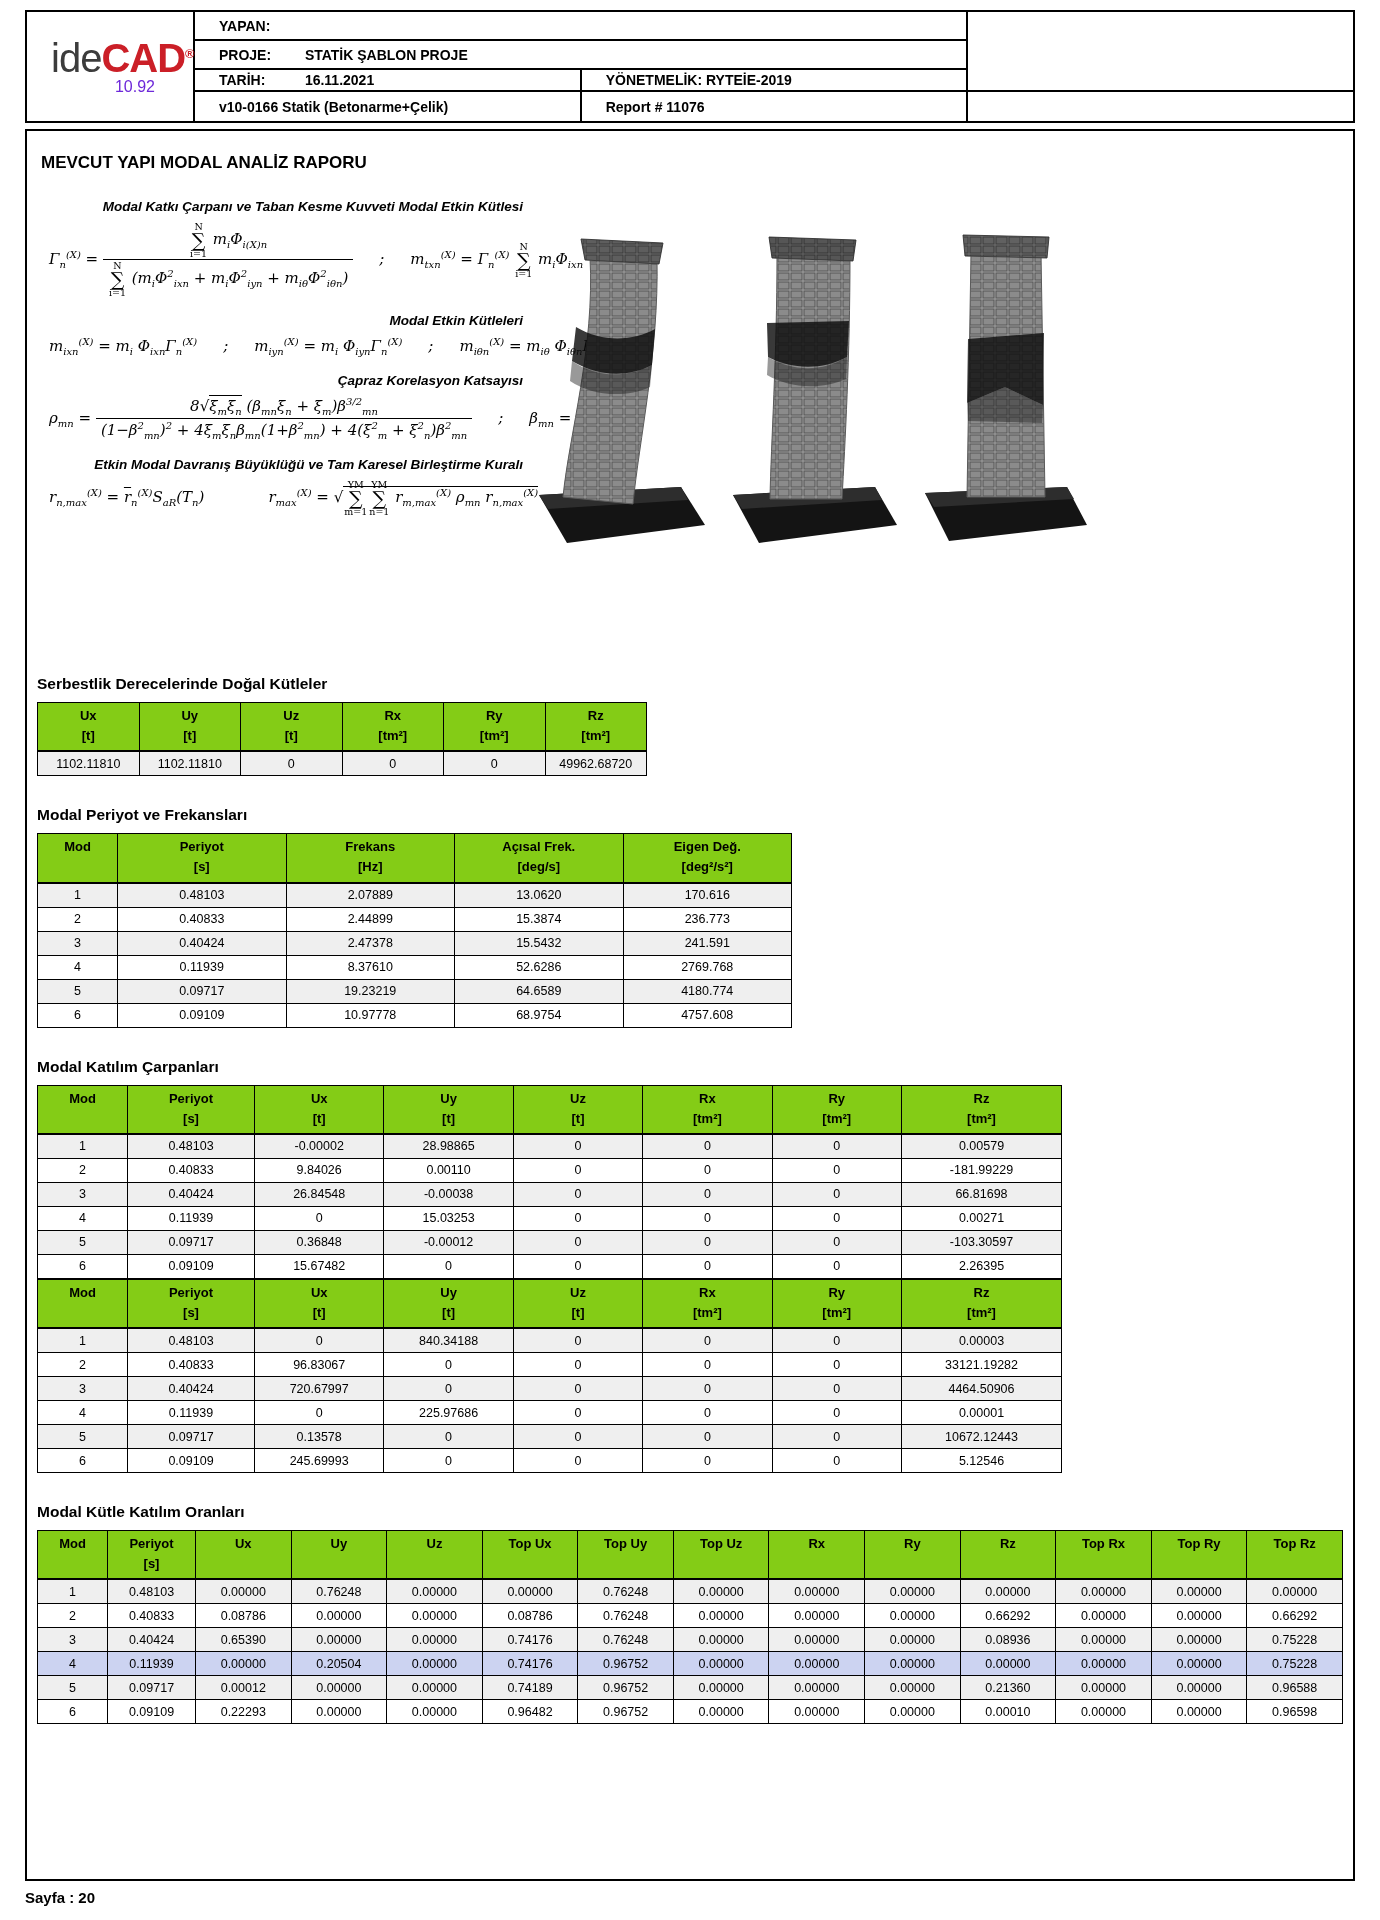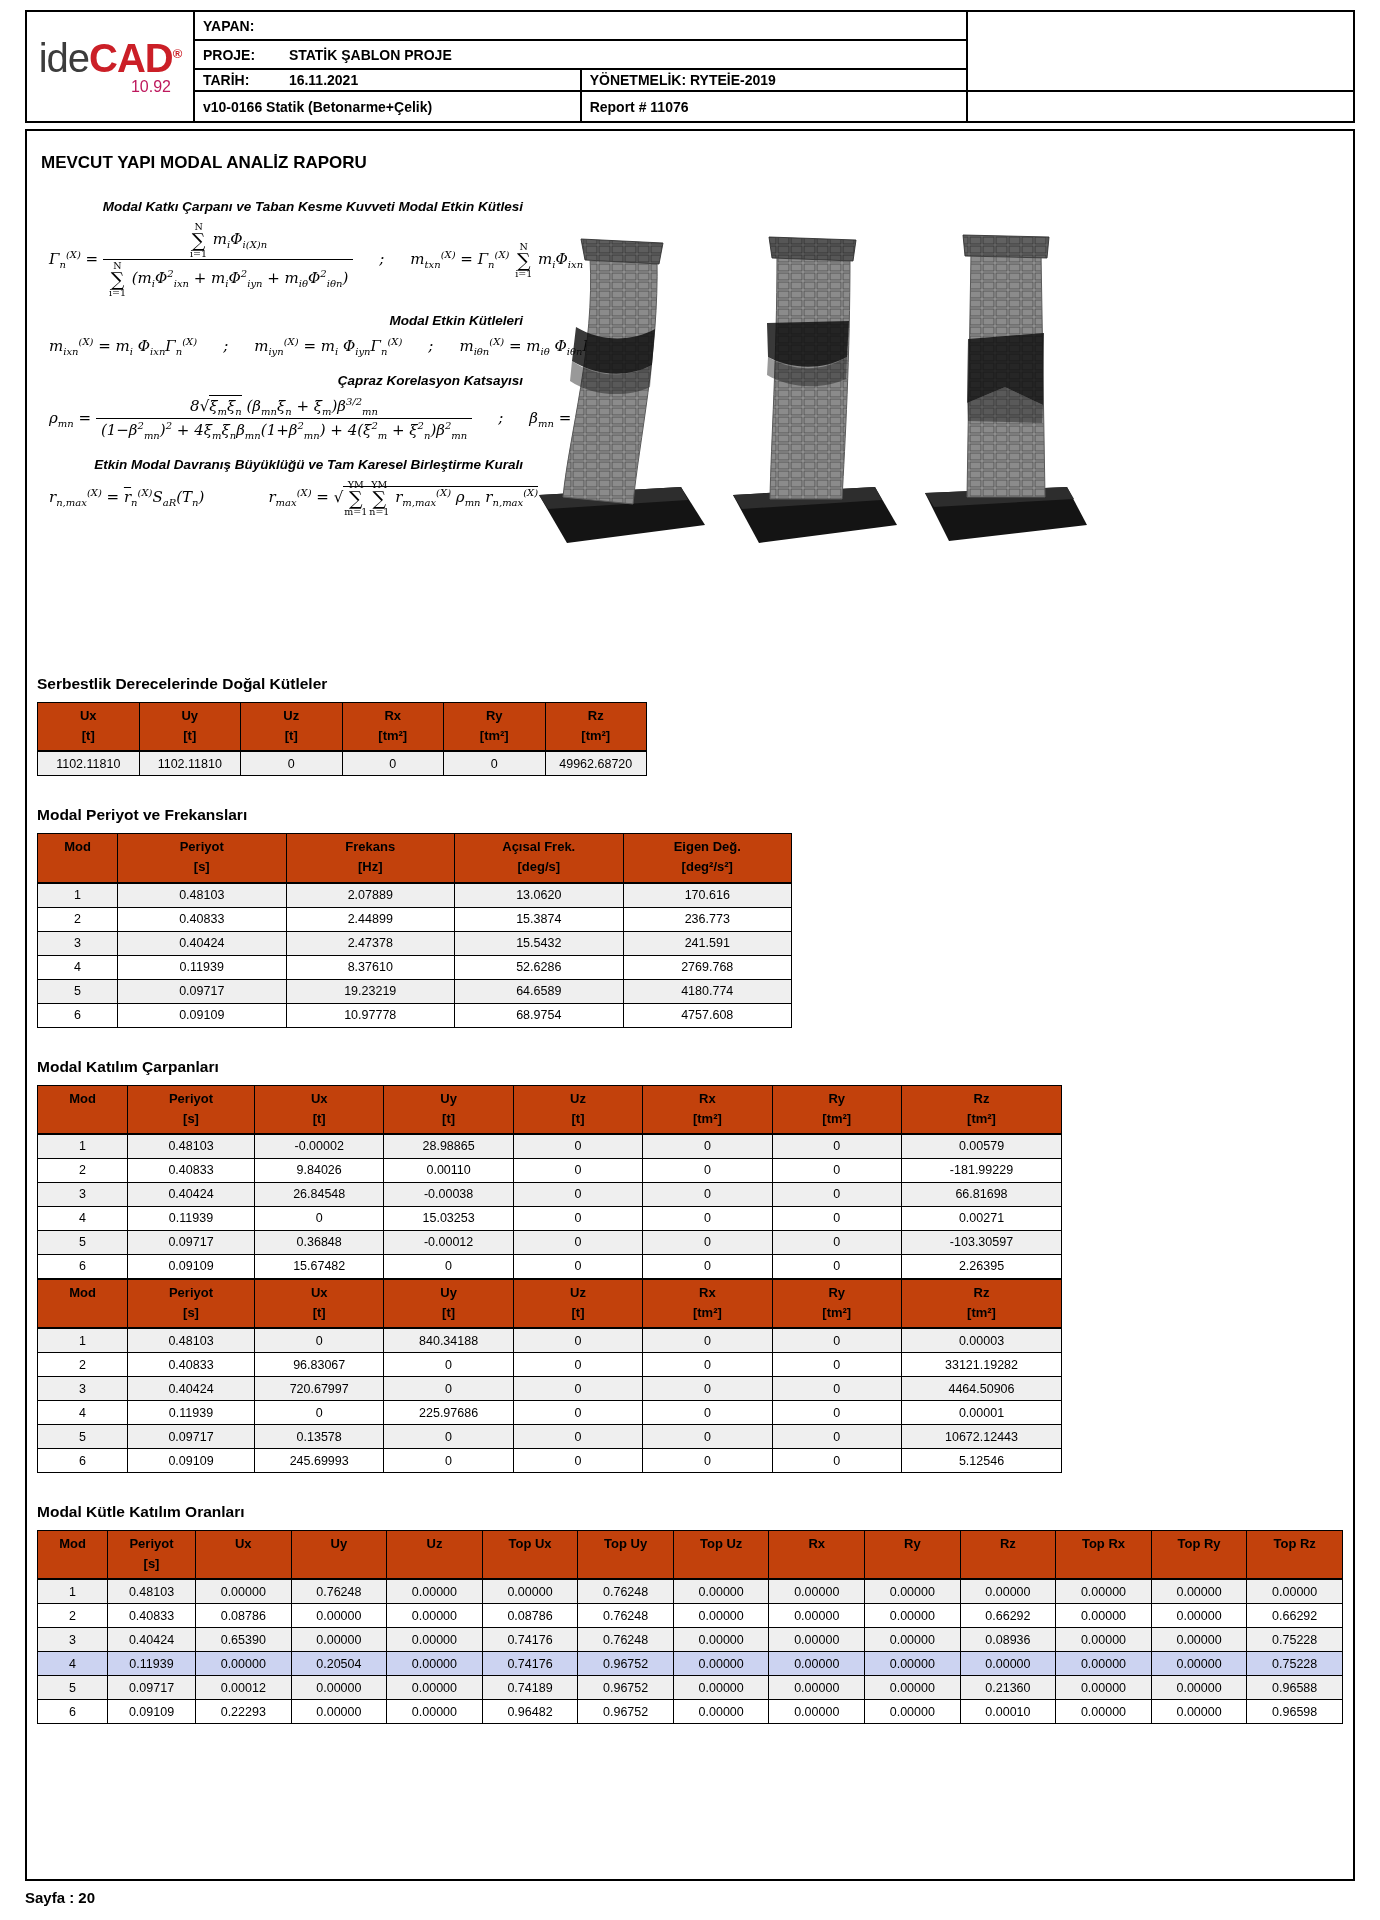--- a/index.html
+++ b/index.html
@@ -5,27 +5,27 @@
   * { box-sizing: border-box; }
   html,body { margin:0; padding:0; }
   body {
     width:1380px; height:1920px; background:#ffffff; position:relative;
     font-family:"Liberation Sans", sans-serif; color:#000;
   }
   .sheet { width:1330px; margin:10px 25px 0 25px; }
 
   
   table.hdr { border-collapse:collapse; width:1330px; table-layout:fixed; }
-  table.hdr td { border:2px solid #000; padding:2px 8px; font-size:14px; font-weight:bold; vertical-align:middle; }
+  table.hdr td { border:2px solid #000; padding:2px 24px; font-size:14px; font-weight:bold; vertical-align:middle; }
   td.logo-cell { width:168px; text-align:center; vertical-align:middle; }
   .logo-line { font-size:40px; line-height:1; letter-spacing:-1px; white-space:nowrap; }
   .logo-ide { color:#3c3c3c; font-weight:normal; }
   .logo-cad { color:#cb1f27; font-weight:bold; }
   .logo-reg { color:#cb1f27; font-size:13px; vertical-align:super; font-weight:bold; }
-  .logo-ver { color:#be185d; font-size:16px; font-weight:normal; text-align:right; padding-right:14px; margin-top:0; }
+  .logo-ver { color:#6d28d9; font-size:16px; font-weight:normal; text-align:right; padding-right:14px; margin-top:0; }
   .hcell-label { display:inline-block; min-width:82px; }
   .hdr-r1 { height:29px; } .hdr-r2 { height:29px; } .hdr-r3 { height:19px; } .hdr-r4 { height:31px; }
 
   
   .content-box {
     border:2px solid #000; margin-top:6px; min-height:1752px; padding:8px 10px 14px 10px;
     position:relative;
   }
   .rpt-title { font-size:17px; font-weight:bold; margin:14px 0 10px 4px; }
 
@@ -47,21 +47,21 @@
   .gap { display:inline-block; width:64px; }
   .bar { text-decoration:overline; }
   .model-renders { display:flex; gap:14px; margin-top:44px; margin-left:10px; }
   .model-renders svg { display:block; }
 
   
   .sec-title { font-size:15.5px; font-weight:bold; margin:30px 0 9px 0; }
   table.rpt { border-collapse:collapse; }
   table.rpt th, table.rpt td { border:1px solid #000; }
   table.rpt th {
-    background:#c2410c; font-size:13px; font-weight:bold; vertical-align:top;
+    background:#84cc16; font-size:13px; font-weight:bold; vertical-align:top;
     padding:3px 2px 4px 2px; border-bottom:2px solid #000;
   }
   table.rpt th .hn, table.rpt th .hu { line-height:1.55; }
   table.rpt td { font-size:12.5px; text-align:center; padding:4.5px 2px; background:#fff; }
   table.rpt tr.alt td { background:#efefef; }
   table.rpt tr.hl td { background:#ccd3f1; }
 
   .t-dof   { table-layout:fixed; width:610px; }
   .t-per   { table-layout:fixed; width:755px; }
   .t-per th:nth-child(1) { width:80px; }

